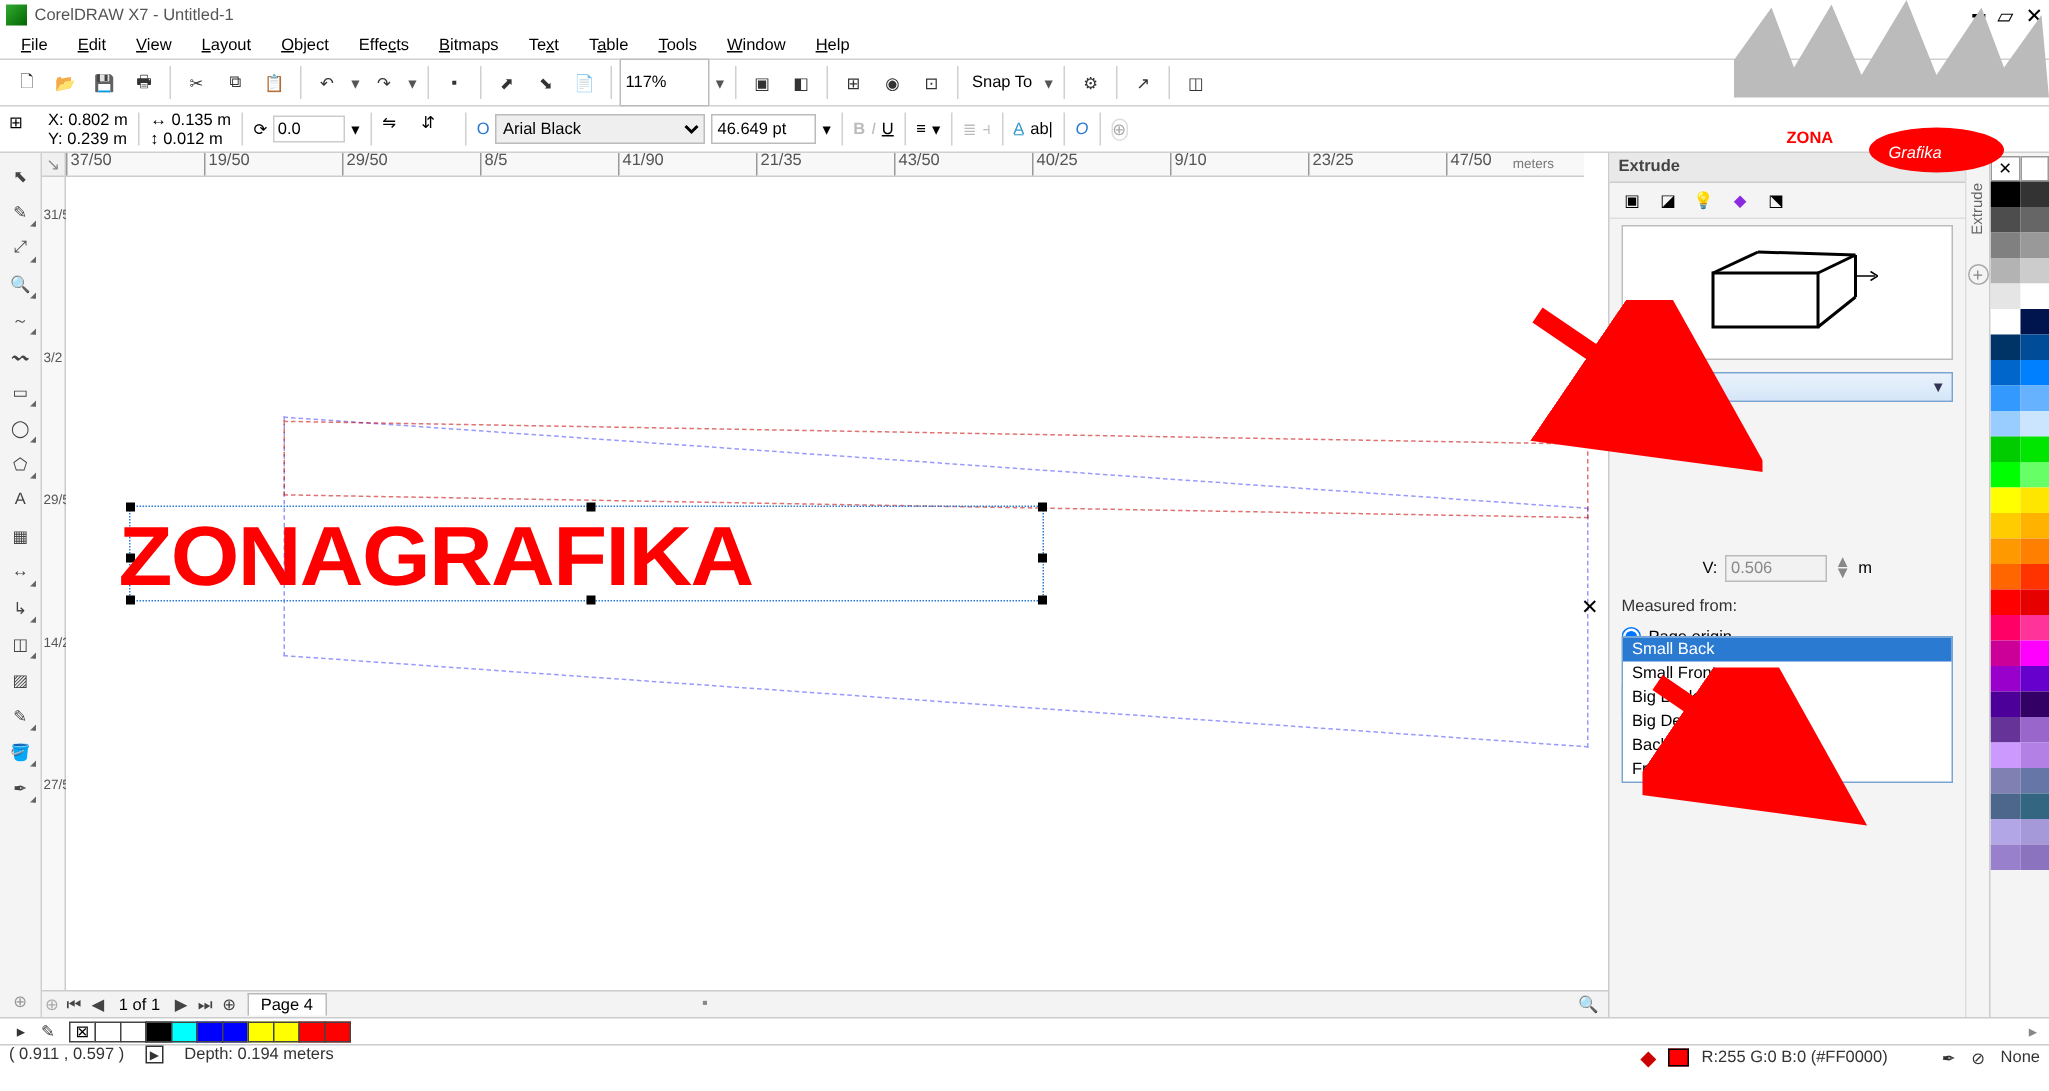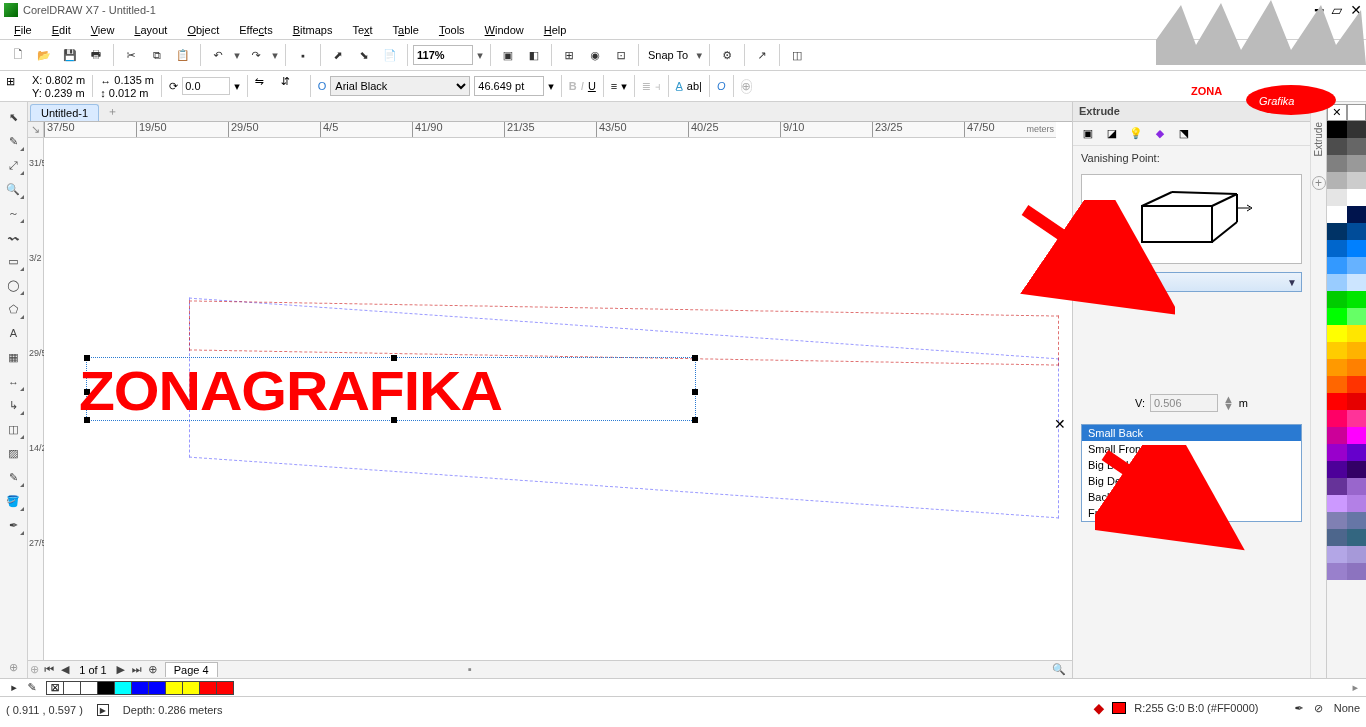--- a/index.html
+++ b/index.html
@@ -11,21 +11,21 @@
 .win-ctrls { position: absolute; top: 2px; right: 4px; display: flex; gap: 8px; }
 .win-ctrls span { cursor: default; font-size: 14px; }
 
 .menubar { height: 20px; display: flex; align-items: center; padding: 0 4px; gap: 0; border-bottom: 1px solid #d0d0d0; }
 .menubar .item { padding: 3px 10px; color: #000; cursor: default; }
 .menubar .item u { text-decoration: underline; }
 
 .toolbar { height: 31px; border-bottom: 1px solid #d0d0d0; display: flex; align-items: center; padding: 0 6px; gap: 2px; }
 .toolbar .btn { width: 24px; height: 24px; display: flex; align-items: center; justify-content: center; border: 1px solid transparent; border-radius: 2px; color: #333; }
 .toolbar .sep { width: 1px; height: 22px; background: #d0d0d0; margin: 0 3px; }
-.toolbar input.combo { height: 20px; width: 60px; border: 1px solid #bbb; padding: 0 3px; font-weight: bold; }
+.toolbar input.combo { height: 32px; width: 60px; border: 1px solid #bbb; padding: 0 3px; }
 .toolbar .dd { width: 10px; text-align: center; color: #555; }
 
 .propbar { height: 31px; border-bottom: 1px solid #d0d0d0; display: flex; align-items: center; padding: 0 6px; gap: 4px; font-size: 10.5px; }
 .coord-box { display:inline-flex; flex-direction:column; gap:1px; line-height:12px; }
 .coord-box span { white-space:nowrap; }
 .propbar input.num { width: 48px; height:18px; border:1px solid #ccc; padding:0 2px; }
 .propbar .sep { width:1px; height:22px; background:#d0d0d0; margin:0 3px; }
 .propbar select.font { width:140px; height:20px; border:1px solid #bbb; }
 .propbar .ptbox { width:70px; height:20px; border:1px solid #bbb; padding:0 3px; }
 
@@ -79,30 +79,30 @@
 .palette .sw span { flex:1; }
 
 .right-space { width:16px; border-left:1px solid #ddd; background:#f4f4f4; display:flex; flex-direction:column; align-items:center; padding-top:20px; gap:14px; }
 .right-space .add { width:14px; height:14px; border:1px solid #aaa; border-radius:8px; display:flex; align-items:center; justify-content:center; color:#888; font-size:12px; }
 
 .lowerbar { height: 18px; display:flex; align-items:center; border-top:1px solid #ccc; background:#fff; padding-left:6px; gap:2px; }
 .lowerbar .arrowbtn { width:16px; height:14px; display:flex; align-items:center; justify-content:center; color:#333; }
 .lowerbar .miniswatch { display:flex; margin-left:4px; }
 .lowerbar .miniswatch span { width:18px; height:14px; border:1px solid #444; margin-right:-1px; }
 
-.statusbar { height: 20px; border-top:1px solid #ccc; display:flex; align-items:flex-end; padding:0 6px; gap:14px; font-size:11px; color:#333; background:#fff; }
+.statusbar { height: 20px; border-top:1px solid #ccc; display:flex; align-items:flex-start; padding:0 6px; gap:14px; font-size:11px; color:#333; background:#fff; }
 .statusbar .play { width:12px; height:12px; border:1px solid #333; display:inline-flex; align-items:center; justify-content:center; font-size:8px; }
 .statusbar .right { margin-left:auto; display:flex; align-items:center; gap:8px; }
 .statusbar .fill { width:14px; height:12px; background:#ff0000; border:1px solid #000; display:inline-block; }
 .statusbar .outline { width:14px; height:14px; display:inline-flex; align-items:center; justify-content:center; }
 
 .arrow-annot { position:absolute; z-index:100; pointer-events:none; }
 
 .zona-logo { position:absolute; top:-5px; right:-5px; z-index:200; width:220px; height:140px; pointer-events:none; }
-.units { position:absolute; top:2px; right:2px; font-size:9px; color:#777; }
+.units { position:absolute; top:2px; right:20px; font-size:9px; color:#777; }
 </style>
 </head>
 <body>
 
 <div class="titlebar">
   <div class="app-icon"></div>
   <span class="title">CorelDRAW X7 - Untitled-1</span>
 </div>
 <div class="win-ctrls">
   <span>━</span>
@@ -227,32 +227,28 @@
     <div class="tbtn fly">◫</div>
     <div class="tbtn">▨</div>
     <div class="tbtn fly">✎</div>
     <div class="tbtn fly">🪣</div>
     <div class="tbtn fly">✒</div>
     <div style="flex:1"></div>
     <div class="tbtn" style="color:#999">⊕</div>
   </div>
 
   <div class="docarea">
-    <div class="tabstrip">
-      <div class="tab">Untitled-1</div>
-      <div class="plus">＋</div>
-    </div>
     <div class="rulerarea">
       <div class="ruler-corner">↘</div>
       <div class="ruler-h">
         <div class="ticks" id="hticks">
             <div class="tick">37/50</div>
             <div class="tick">19/50</div>
             <div class="tick">29/50</div>
-            <div class="tick">4/5</div>
+            <div class="tick">8/5</div>
             <div class="tick">41/90</div>
             <div class="tick">21/35</div>
             <div class="tick">43/50</div>
             <div class="tick">40/25</div>
             <div class="tick">9/10</div>
             <div class="tick">23/25</div>
             <div class="tick">47/50</div>
           </div>
         <span class="units">meters</span>
       </div>
@@ -299,21 +295,20 @@
 
   <div class="rpanel" style="position:relative">
     <div class="title">Extrude</div>
     <div class="icons">
       <span class="i">▣</span>
       <span class="i">◪</span>
       <span class="i" style="color:#e6c200">💡</span>
       <span class="i" style="color:#8a2be2">◆</span>
       <span class="i">⬔</span>
     </div>
-    <div class="section">Vanishing Point:</div>
     <div class="preview">
       <svg width="120" height="66">
         <g stroke="#000" fill="none" stroke-width="2">
           <rect x="10" y="20" width="70" height="36"></rect>
           <line x1="10" y1="20" x2="40" y2="6"></line>
             <line x1="80" y1="20" x2="105" y2="8"></line>
           <line x1="80" y1="56" x2="105" y2="36"></line>
             <line x1="40" y1="6" x2="105" y2="8"></line>
           <line x1="105" y1="8" x2="105" y2="36"></line>
           <line x1="105" y1="22" x2="118" y2="22" stroke-width="1"></line>
@@ -494,21 +489,21 @@
       <span style="background: rgb(255, 255, 0);"></span>
       <span style="background: rgb(255, 0, 0);"></span>
       <span style="background: rgb(255, 0, 0);"></span>
     </div>
   <span style="margin-left:auto;color:#888;margin-right:8px">▸</span>
 </div>
 
 <div class="statusbar">
   <span>( 0.911 , 0.597 )</span>
   <span class="play">▶</span>
-  <span>Depth: 0.286 meters</span>
+  <span>Depth: 0.194 meters</span>
   <div class="right">
     <span style="color:#c00;font-size:14px">◆</span>
     <span class="fill"></span>
     <span>R:255 G:0 B:0 (#FF0000)</span>
     <span style="width:20px"></span>
     <span>✒</span>
     <span class="outline">⊘</span>
     <span>None</span>
   </div>
 </div>

